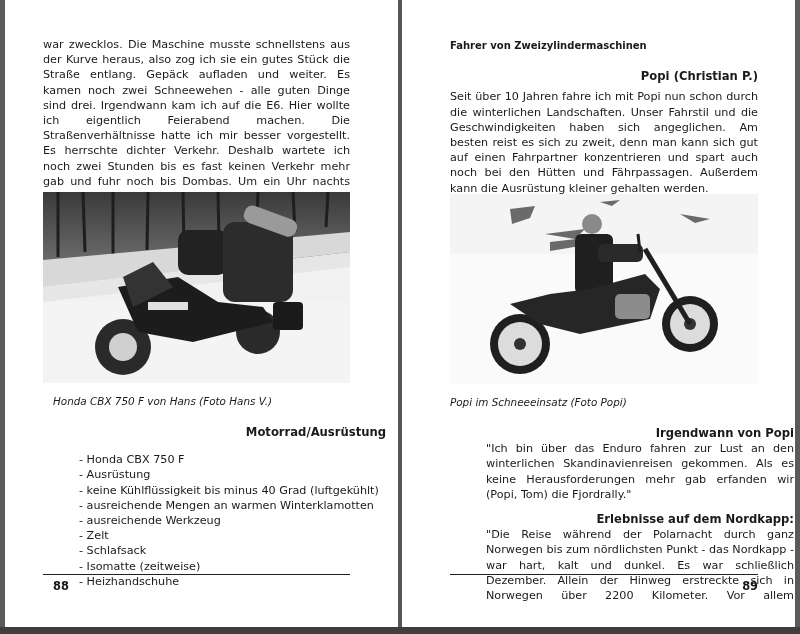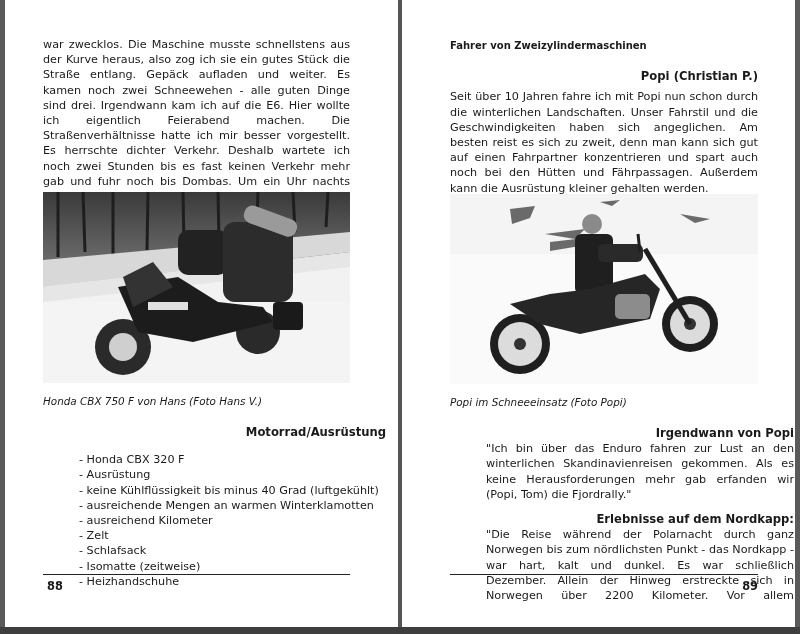--- a/index.html
+++ b/index.html
@@ -26,32 +26,32 @@
   .content { position: absolute; font-size: 11.2px; line-height: 15.2px; }
   #page-left .content { left: 38px; top: 37px; width: 307px; }
   #page-right .content { left: 48px; top: 37px; width: 308px; }
   p { margin: 0; text-align: justify; }
   .photo {
     position: absolute; overflow: hidden;
   }
   #photo-left { left: 38px; top: 192px; width: 307px; height: 191px; }
   #photo-right { left: 48px; top: 194px; width: 308px; height: 190px; }
   .caption { position: absolute; font-style: italic; font-size: 10.4px; }
-  #caption-left { left: 38px; top: 395px; }
+  #caption-left { left: 48px; top: 395px; }
   #caption-right { left: 48px; top: 396px; }
   .h-sub { font-weight: bold; font-size: 11.6px; text-align: right; }
   .h-main { font-weight: bold; font-size: 10px; }
   .block { position: absolute; font-size: 11.2px; line-height: 15.2px; margin-left: 36px; }
   ul.equip { list-style: none; margin: 0; padding: 0; }
   ul.equip li { margin: 0; }
   .footer-line { position: absolute; height: 1px; background: #222; }
   #page-left .footer-line { left: 38px; top: 574px; width: 307px; }
   #page-right .footer-line { left: 48px; top: 574px; width: 308px; }
   .page-num { position: absolute; font-weight: bold; font-size: 11.4px; top: 579px; }
-  #page-left .page-num { left: 42px; }
+  #page-left .page-num { left: 48px; }
   #page-right .page-num { right: 37px; }
 </style>
 </head>
 <body>
 
 <div class="page" id="page-left">
   <div class="content">
     <p>war zwecklos. Die Maschine musste schnellstens aus der Kurve heraus, also zog ich sie ein gutes Stück die Straße entlang. Gepäck aufladen und weiter. Es kamen noch zwei Schneewehen - alle guten Dinge sind drei. Irgendwann kam ich auf die E6. Hier wollte ich eigentlich Feierabend machen. Die Straßenverhältnisse hatte ich mir besser vorgestellt. Es herrschte dichter Verkehr. Deshalb wartete ich noch zwei Stunden bis es fast keinen Verkehr mehr gab und fuhr noch bis Dombas. Um ein Uhr nachts habe ich dann das Zelt aufgeschlagen und mich ohne meine Isomatte schlafen gelegt.</p>
   </div>
 
@@ -90,25 +90,25 @@
       <polygon points="80,85 110,70 130,95 90,115" fill="#333"></polygon>
       <rect x="105" y="110" width="40" height="8" fill="#e0e0e0"></rect>
     </svg>
   </div>
   <div class="caption" id="caption-left">Honda CBX 750 F von Hans (Foto Hans V.)</div>
 
   <div class="block" style="left:38px; top:425px; width:307px;">
     <div class="h-sub">Motorrad/Ausrüstung</div>
     <div style="height:12px"></div>
     <ul class="equip">
-      <li>- Honda CBX 320 F</li>
+      <li>- Honda CBX 750 F</li>
       <li>- Ausrüstung</li>
       <li>- keine Kühlflüssigkeit bis minus 40 Grad (luftgekühlt)</li>
       <li>- ausreichende Mengen an warmen Winterklamotten</li>
-      <li>- ausreichend Kilometer</li>
+      <li>- ausreichende Werkzeug</li>
       <li>- Zelt</li>
       <li>- Schlafsack</li>
       <li>- Isomatte (zeitweise)</li>
       <li>- Heizhandschuhe</li>
     </ul>
   </div>
 
   <div class="footer-line"></div>
   <div class="page-num">88</div>
 </div>

